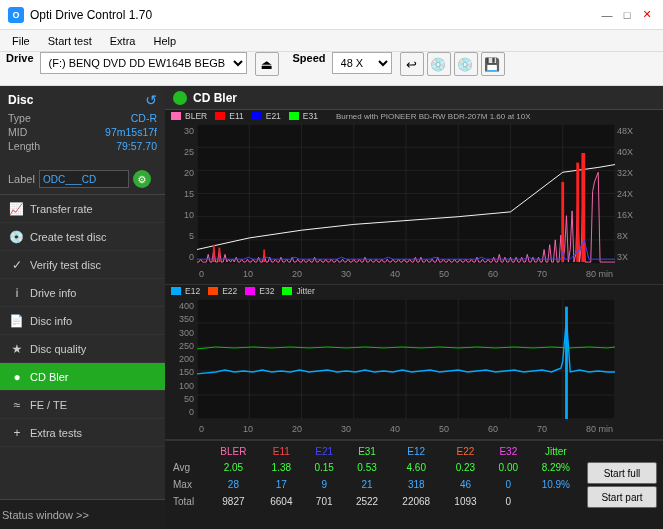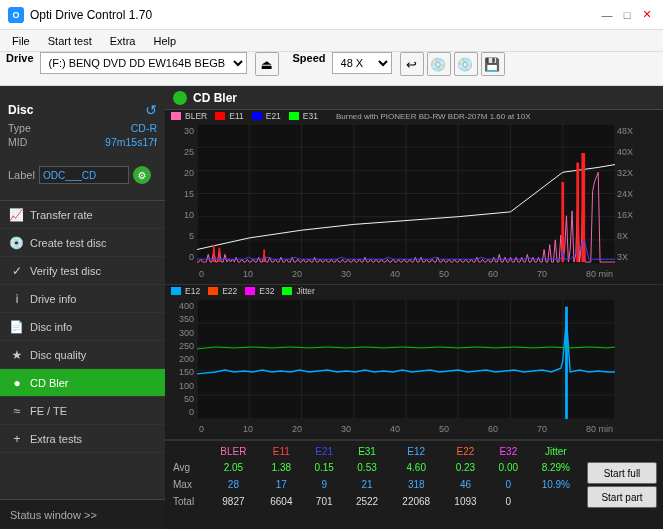--- a/index.html
+++ b/index.html
@@ -25,37 +25,37 @@
     .drive-icon-btn { width: 24px; height: 24px; border: 1px solid #aaa; background: #f5f5f5; display: flex; align-items: center; justify-content: center; cursor: pointer; font-size: 13px; border-radius: 2px; }
     .speed-label { font-size: 11px; font-weight: bold; margin-left: 8px; }
     .speed-select { height: 22px; width: 60px; font-size: 11px; border: 1px solid #aaa; background: white; padding: 0 4px; }
     .speed-icons { display: flex; gap: 3px; margin-left: 2px; }
 
     
     .main-layout { display: flex; width: 663px; height: calc(529px - 86px); }
 
     
     .sidebar { width: 165px; background: #2b2b2b; color: #ddd; display: flex; flex-direction: column; flex-shrink: 0; }
-    .disc-section { padding: 16px 8px; border-bottom: 1px solid #444; }
+    .disc-section { padding: 6px 8px; border-bottom: 1px solid #444; }
     .disc-header { display: flex; align-items: center; justify-content: space-between; margin-bottom: 4px; }
     .disc-title { font-size: 12px; font-weight: bold; color: white; }
     .disc-refresh { color: #4af; font-size: 14px; cursor: pointer; }
     .disc-row { display: flex; justify-content: space-between; margin-bottom: 2px; font-size: 10.5px; }
     .disc-key { color: #aaa; }
     .disc-val { color: #4af; }
     .disc-label-row { display: flex; align-items: center; gap: 4px; margin-top: 18px; }
     .disc-label-input { height: 18px; width: 90px; font-size: 10px; background: #222; border: 1px solid #555; color: #4af; padding: 0 3px; }
     .disc-label-icon { width: 18px; height: 18px; background: #3a3; border-radius: 50%; display: flex; align-items: center; justify-content: center; color: white; font-size: 10px; cursor: pointer; }
 
     .sidebar-nav { flex: 1; display: flex; flex-direction: column; }
     .nav-item { height: 28px; display: flex; align-items: center; padding: 0 10px; cursor: pointer; color: #ccc; font-size: 11px; border-bottom: 1px solid #333; gap: 6px; }
     .nav-item.active { background: #22aa22; color: white; }
     .nav-item .nav-icon { width: 14px; height: 14px; display: flex; align-items: center; justify-content: center; font-size: 12px; }
 
-    .status-btn { height: 30px; background: #1e1e1e; display: flex; align-items: center; padding: 0 10px; cursor: pointer; color: #aaa; font-size: 11px; border-top: 1px solid #444; justify-content: space-between; }
+    .status-btn { height: 30px; background: #1e1e1e; display: flex; align-items: center; padding: 0 2px; cursor: pointer; color: #aaa; font-size: 11px; border-top: 1px solid #444; justify-content: space-between; }
 
     
     .content-area { flex: 1; background: #1a1a1a; display: flex; flex-direction: column; overflow: hidden; }
 
     
     .chart-header { background: #2a2a2a; height: 24px; display: flex; align-items: center; padding: 0 8px; gap: 6px; border-bottom: 1px solid #444; }
     .chart-title-icon { width: 14px; height: 14px; background: #22bb22; border-radius: 50%; flex-shrink: 0; }
     .chart-title { color: white; font-size: 12px; font-weight: bold; }
 
     
@@ -138,20 +138,24 @@
         <span class="disc-title">Disc</span>
         <span class="disc-refresh">↺</span>
       </div>
       <div class="disc-row">
         <span class="disc-key">Type</span>
         <span class="disc-val">CD-R</span>
       </div>
       <div class="disc-row">
         <span class="disc-key">MID</span>
         <span class="disc-val">97m15s17f</span>
+      </div>
+      <div class="disc-row">
+        <span class="disc-key">Length</span>
+        <span class="disc-val">79:57.70</span>
       </div>
       <div class="disc-label-row">
         <span class="disc-key">Label</span>
         <input class="disc-label-input" type="text" value="ODC___CD" style="">
         <div class="disc-label-icon">⚙</div>
       </div>
     </div>
 
     <div class="sidebar-nav">
       <div class="nav-item">

